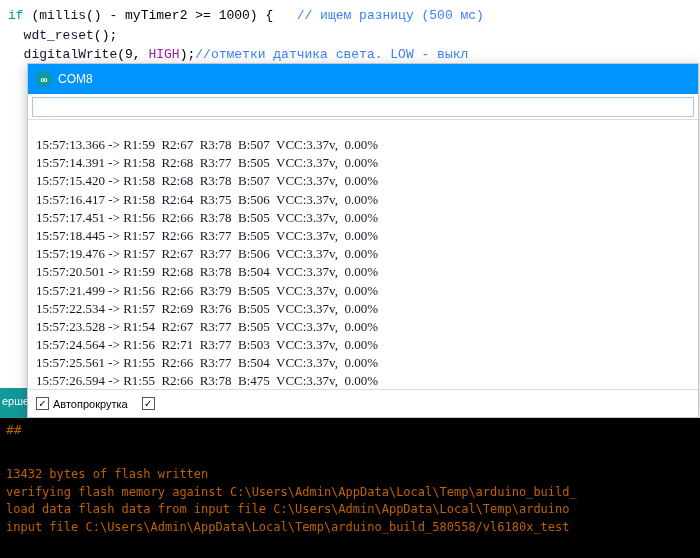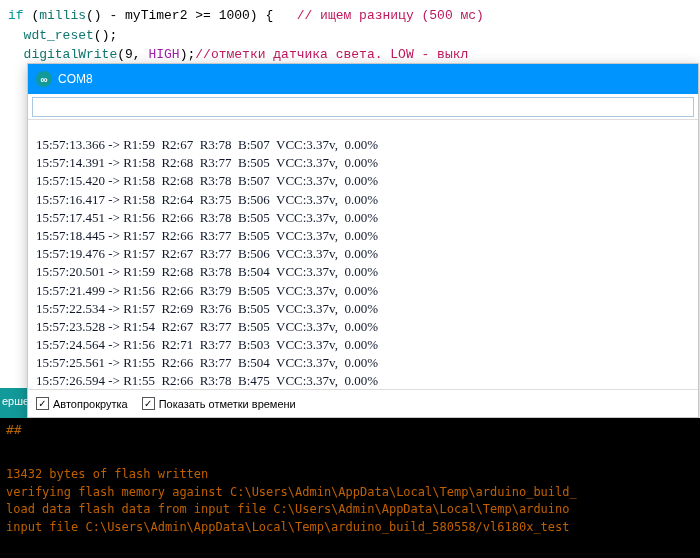--- a/index.html
+++ b/index.html
@@ -15,23 +15,23 @@
   .code-bg {
     position: absolute;
     top: 0; left: 0; right: 0;
     padding: 6px 8px;
     background: #fff;
     line-height: 1.5;
     white-space: pre;
     font-size: 13px;
   }
   .kw-green { color: #00979c; margin-top: 40px; }
-  .kw-orange { color: #0f766e; }
+  .kw-orange { color: #0f172a; }
   .kw-blue { color: #a21caf; }
-  .comment { color: #be185d; }
+  .comment { color: #3b82f6; }
   .status-bar-left {
     position: absolute;
     left: 0;
     top: 388px;
     width: 27px;
     height: 30px;
     background: #12999a;
     color: #fff;
     font-size: 11px;
     font-family: Arial, sans-serif;
@@ -190,16 +190,15 @@
 15:57:25.561 -&gt; R1:55  R2:66  R3:77  B:504  VCC:3.37v,  0.00%
 15:57:26.594 -&gt; R1:55  R2:66  R3:78  B:475  VCC:3.37v,  0.00%
 15:57:27.594 -&gt; R1:46  R2:68  R3:76  B:465  VCC:3.37v,  0.00%</div>
   <div class="serial-footer">
     <label class="chk-line">
       <span class="chk">✓</span>
       <span>Автопрокрутка</span>
     </label>
     <label class="chk-line">
       <span class="chk">✓</span>
-      <span>Показать отметки времени</span>
     </label>
   </div>
 </div>
 
 </body></html>

